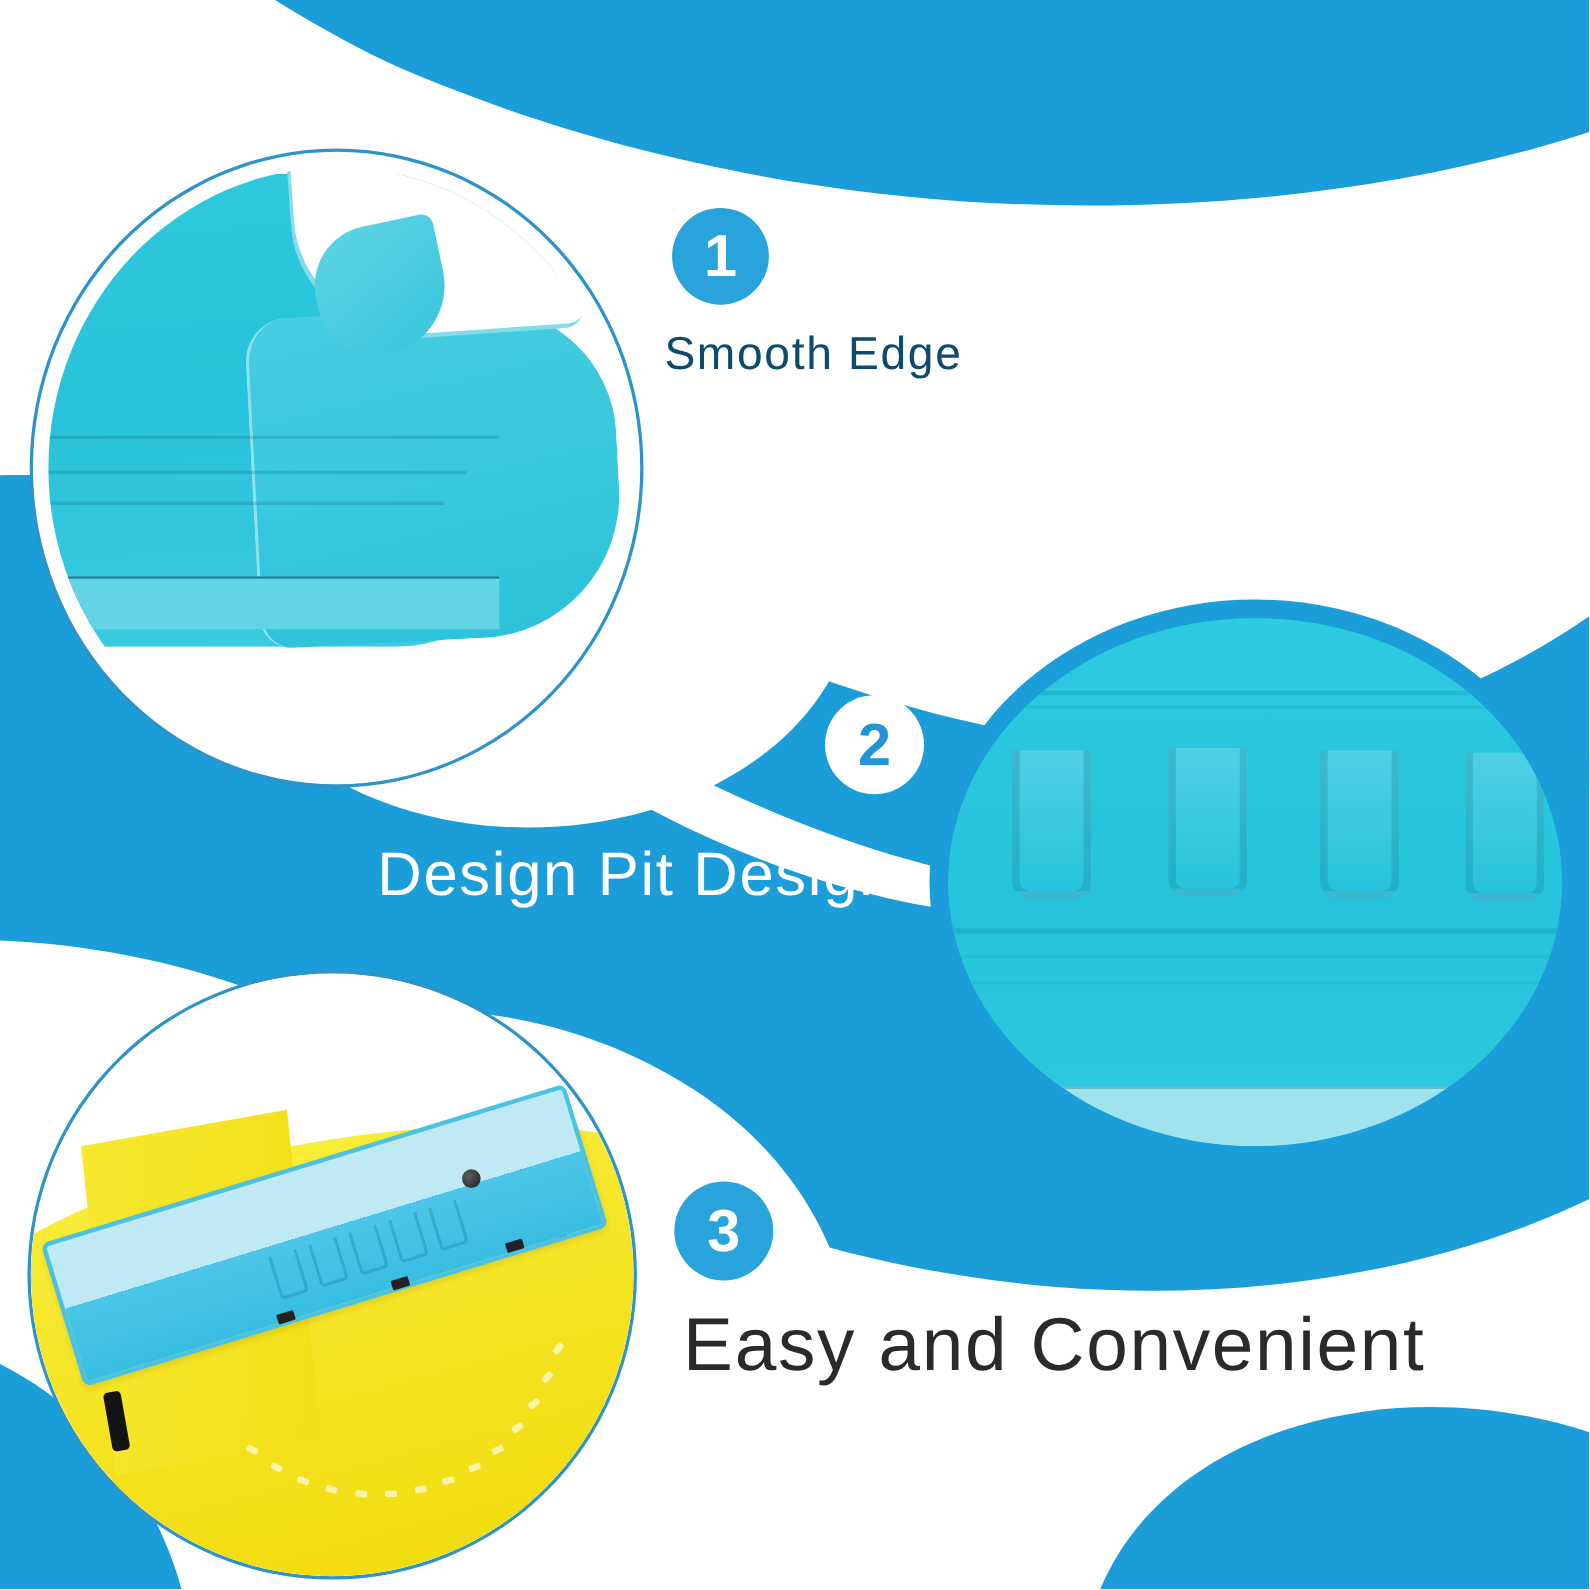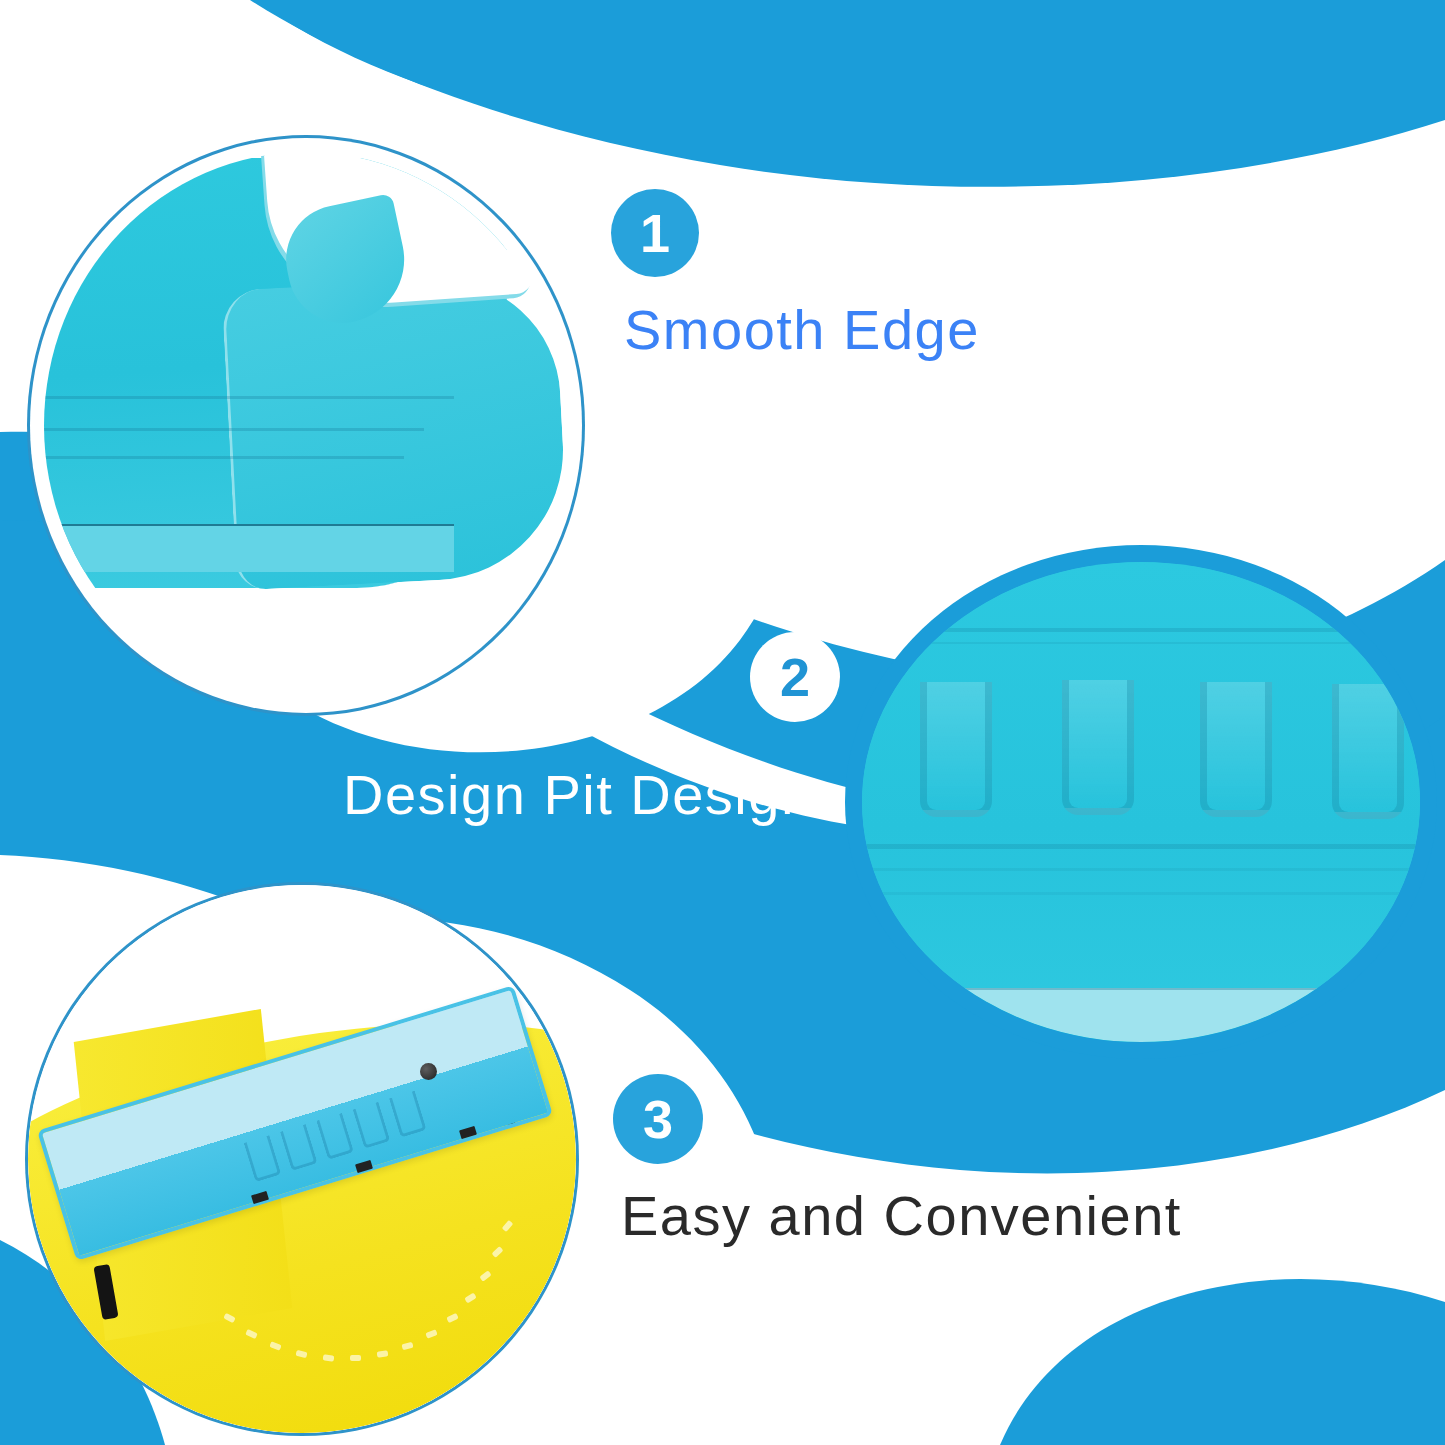--- a/index.html
+++ b/index.html
@@ -207,23 +207,23 @@
   #badge-2 { left: 750px; top: 632px; width: 90px; height: 90px; font-size: 54px; }
   #badge-3 { left: 613px; top: 1074px; width: 90px; height: 90px; font-size: 54px; }
 
   
   .caption {
     position: absolute;
     white-space: nowrap;
     letter-spacing: 1.5px;
     font-weight: 400;
   }
-  #caption-1 { left: 624px; top: 297px; font-size: 56px; color: #3b82f6; }
+  #caption-1 { left: 604px; top: 297px; font-size: 42px; color: #0c4a6e; }
   #caption-2 { left: 343px; top: 762px; font-size: 56px; color: #ffffff; }
-  #caption-3 { left: 621px; top: 1183px; font-size: 56px; color: #2a2a2a; }
+  #caption-3 { left: 621px; top: 1183px; font-size: 68px; color: #2a2a2a; }
 </style>
 </head>
 <body>
 
 <div id="stage">
 
   <svg id="bg-waves" viewBox="0 0 1445 1445" preserveAspectRatio="none">
 
     <path d="M255,0 C420,120 700,165 980,140 C1160,124 1320,70 1445,0 L1445,0 Z" fill="#1b9dd9"></path>
     <path d="M250,0 L1445,0 L1445,120 C1230,190 960,205 720,165 C520,131 360,70 250,0 Z" fill="#1b9dd9"></path>

